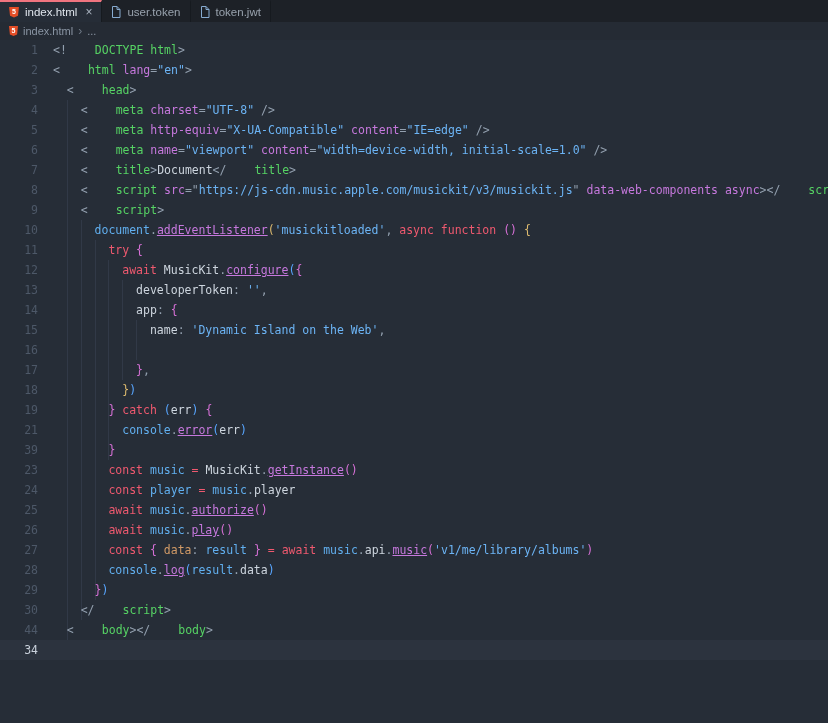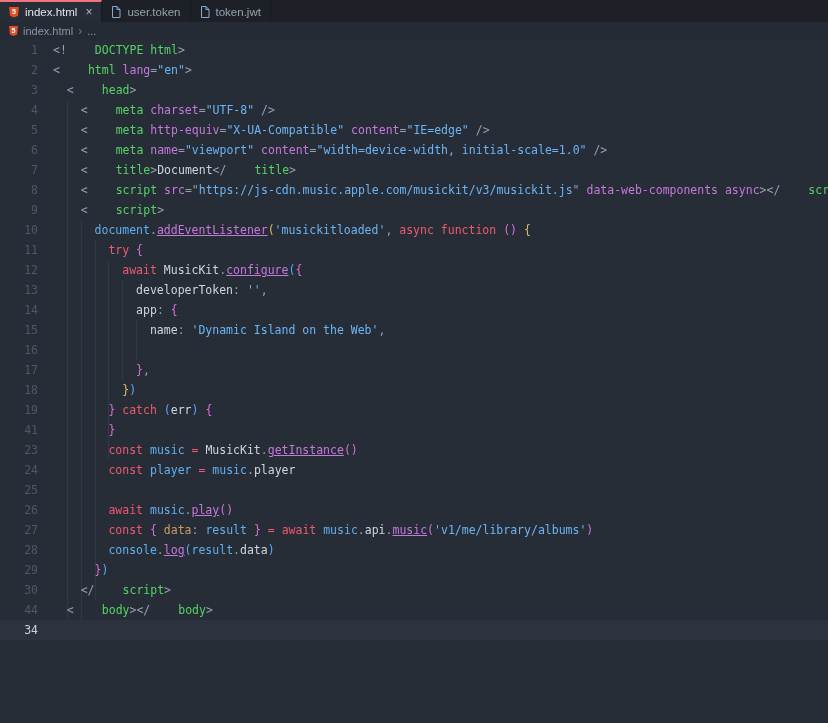--- a/index.html
+++ b/index.html
@@ -111,24 +111,25 @@
       <div class="row"><span class="ln">10</span><span class="codetext"><span class="t-p">      </span><span class="t-var">document</span><span class="t-p">.</span><span class="t-fn">addEventListener</span><span class="t-b1">(</span><span class="t-str">'musickitloaded'</span><span class="t-p">, </span><span class="t-kw">async</span><span class="t-p"> </span><span class="t-kw">function</span><span class="t-p"> </span><span class="t-b2">()</span><span class="t-p"> </span><span class="t-b1">{</span></span></div>
       <div class="row"><span class="ln">11</span><span class="codetext"><span class="t-p">        </span><span class="t-kw">try</span><span class="t-p"> </span><span class="t-b2">{</span></span></div>
       <div class="row"><span class="ln">12</span><span class="codetext"><span class="t-p">          </span><span class="t-kw">await</span><span class="t-p"> </span><span class="t-prop">MusicKit</span><span class="t-p">.</span><span class="t-fn">configure</span><span class="t-b3">(</span><span class="t-b2">{</span></span></div>
       <div class="row"><span class="ln">13</span><span class="codetext"><span class="t-p">            </span><span class="t-prop">developerToken</span><span class="t-p">: </span><span class="t-str">''</span><span class="t-p">,</span></span></div>
       <div class="row"><span class="ln">14</span><span class="codetext"><span class="t-p">            </span><span class="t-prop">app</span><span class="t-p">: </span><span class="t-b2">{</span></span></div>
       <div class="row"><span class="ln">15</span><span class="codetext"><span class="t-p">              </span><span class="t-prop">name</span><span class="t-p">: </span><span class="t-str">'Dynamic Island on the Web'</span><span class="t-p">,</span></span></div>
       <div class="row"><span class="ln">16</span></div>
       <div class="row"><span class="ln">17</span><span class="codetext"><span class="t-p">            </span><span class="t-b2">}</span><span class="t-p">,</span></span></div>
       <div class="row"><span class="ln">18</span><span class="codetext"><span class="t-p">          </span><span class="t-b1">}</span><span class="t-b3">)</span></span></div>
       <div class="row"><span class="ln">19</span><span class="codetext"><span class="t-p">        </span><span class="t-b2">}</span><span class="t-p"> </span><span class="t-kw">catch</span><span class="t-p"> </span><span class="t-b3">(</span><span class="t-prop">err</span><span class="t-b3">)</span><span class="t-p"> </span><span class="t-b2">{</span></span></div>
-      <div class="row"><span class="ln">41</span><span class="codetext"><span class="t-p">        </span><span class="t-b2">}</span></span></div>
+      <div class="row"><span class="ln">21</span><span class="codetext"><span class="t-p">          </span><span class="t-var">console</span><span class="t-p">.</span><span class="t-fn">error</span><span class="t-b3">(</span><span class="t-prop">err</span><span class="t-b3">)</span></span></div>
+      <div class="row"><span class="ln">39</span><span class="codetext"><span class="t-p">        </span><span class="t-b2">}</span></span></div>
       <div class="row"><span class="ln">23</span><span class="codetext"><span class="t-p">        </span><span class="t-kw">const</span><span class="t-p"> </span><span class="t-var">music</span><span class="t-p"> </span><span class="t-kw">=</span><span class="t-p"> </span><span class="t-prop">MusicKit</span><span class="t-p">.</span><span class="t-fn">getInstance</span><span class="t-b2">()</span></span></div>
       <div class="row"><span class="ln">24</span><span class="codetext"><span class="t-p">        </span><span class="t-kw">const</span><span class="t-p"> </span><span class="t-var">player</span><span class="t-p"> </span><span class="t-kw">=</span><span class="t-p"> </span><span class="t-var">music</span><span class="t-p">.</span><span class="t-prop">player</span></span></div>
-      <div class="row"><span class="ln">25</span></div>
+      <div class="row"><span class="ln">25</span><span class="codetext"><span class="t-p">        </span><span class="t-kw">await</span><span class="t-p"> </span><span class="t-var">music</span><span class="t-p">.</span><span class="t-fn">authorize</span><span class="t-b2">()</span></span></div>
       <div class="row"><span class="ln">26</span><span class="codetext"><span class="t-p">        </span><span class="t-kw">await</span><span class="t-p"> </span><span class="t-var">music</span><span class="t-p">.</span><span class="t-fn">play</span><span class="t-b2">()</span></span></div>
       <div class="row"><span class="ln">27</span><span class="codetext"><span class="t-p">        </span><span class="t-kw">const</span><span class="t-p"> </span><span class="t-b2">{</span><span class="t-p"> </span><span class="t-or">data</span><span class="t-p">: </span><span class="t-var">result</span><span class="t-p"> </span><span class="t-b2">}</span><span class="t-p"> </span><span class="t-kw">=</span><span class="t-p"> </span><span class="t-kw">await</span><span class="t-p"> </span><span class="t-var">music</span><span class="t-p">.</span><span class="t-prop">api</span><span class="t-p">.</span><span class="t-fn">music</span><span class="t-b2">(</span><span class="t-str">'v1/me/library/albums'</span><span class="t-b2">)</span></span></div>
       <div class="row"><span class="ln">28</span><span class="codetext"><span class="t-p">        </span><span class="t-var">console</span><span class="t-p">.</span><span class="t-fn">log</span><span class="t-b3">(</span><span class="t-var">result</span><span class="t-p">.</span><span class="t-prop">data</span><span class="t-b3">)</span></span></div>
       <div class="row"><span class="ln">29</span><span class="codetext"><span class="t-p">      </span><span class="t-b2">}</span><span class="t-b3">)</span></span></div>
       <div class="row"><span class="ln">30</span><span class="codetext"><span class="t-p">    &lt;/</span><span class="t-tag">script</span><span class="t-p">&gt;</span></span></div>
       <div class="row"><span class="ln">44</span><span class="codetext"><span class="t-p">  &lt;</span><span class="t-tag">body</span><span class="t-p">&gt;&lt;/</span><span class="t-tag">body</span><span class="t-p">&gt;</span></span></div>
       <div class="row active"><span class="ln">34</span><span class="codetext"></span></div>
     </div>
 </div>
 

